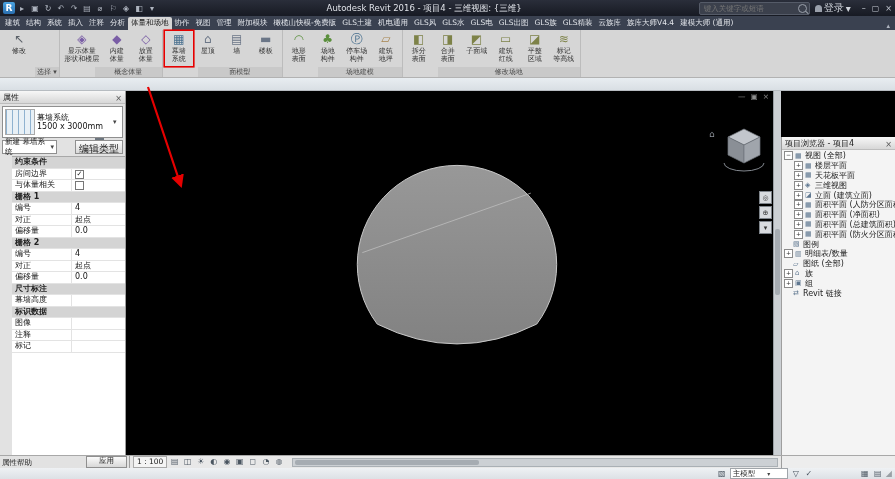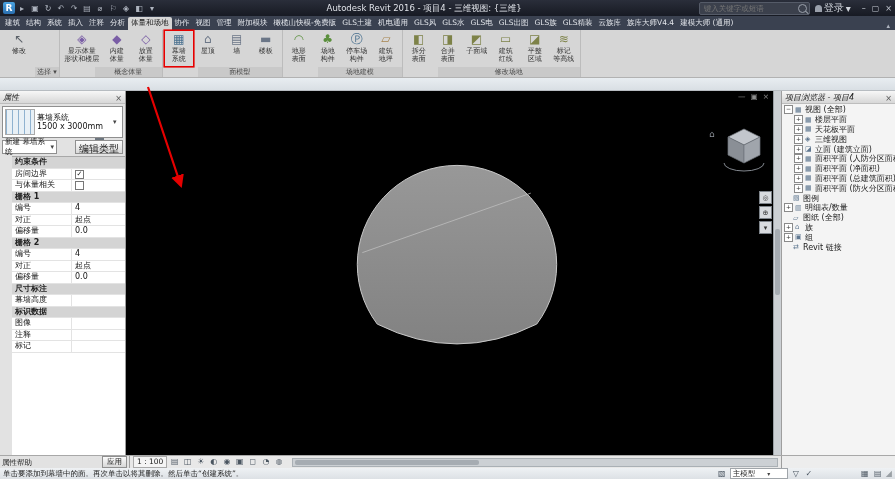--- a/index.html
+++ b/index.html
@@ -53,21 +53,21 @@
   
   .optionsbar{height:12px;background:linear-gradient(#e8edf1,#d9dfe4);border-bottom:1px solid #b7bcc1;flex:0 0 auto;}
 
   
   .main{flex:1;display:flex;min-height:0;}
 
   
   .props{width:125px;background:#e2e2e2;border-right:1px solid #9e9e9e;display:flex;
          flex-direction:column;font-size:8px;flex:0 0 auto;}
   .phead,.bhead{height:12px;background:linear-gradient(#f7f7f7,#d7d7d7);display:flex;
-         align-items:flex-end;padding:0 3px;border-bottom:1px solid #bdbdbd;color:#222;font-style:italic;}
+         align-items:flex-end;padding:0 3px;border-bottom:1px solid #bdbdbd;color:#222;}
   .phead .x,.bhead .x{margin-left:auto;color:#555;font-size:8px;}
   .type-selector{margin:2px;background:#fff;border:1px solid #8f8f8f;height:30px;
          display:flex;align-items:center;}
   .type-thumb{width:28px;height:24px;margin:2px;border:1px solid #aaa;
       background:repeating-linear-gradient(90deg,#8fb2d0 0 1px,#e8f0f6 1px 6px),
                  repeating-linear-gradient(0deg,#8fb2d0 0 1px,transparent 1px 7px);}
   .type-text{flex:1;line-height:9px;color:#111;}
   .type-text span{display:block;}
   .type-caret{width:9px;color:#444;font-size:7px;}
   .new-row{display:flex;height:14px;margin:0 2px 2px;gap:18px;}
@@ -96,36 +96,36 @@
   .viewcube svg{position:absolute;right:0;top:0;}
   .navbar{position:absolute;top:100px;right:9px;display:flex;flex-direction:column;gap:2px;}
   .nbtn{width:11px;height:11px;background:#d8dbdf;border:1px solid #7e848b;font-size:7px;
         display:flex;align-items:center;justify-content:center;color:#333;}
   .vscroll{position:absolute;right:0;top:0;bottom:0;width:7px;background:#ccd0d4;
            border-left:1px solid #9aa0a5;}
   .vthumb{position:absolute;left:1px;right:1px;top:38%;height:18%;background:#a6acb2;border-radius:2px;}
 
   
   .browser{width:113px;background:#22c55e;border-left:1px solid #9e9e9e;display:flex;
-           flex-direction:column;font-size:8px;flex:0 0 auto;}
+           flex-direction:column;font-size:8px;flex:0 0 auto;margin-top:46px;}
   .tree{flex:1;padding-top:1px;overflow:hidden;background:#f4f4f4;}
   .titem{display:flex;align-items:center;height:9.8px;white-space:nowrap;overflow:hidden;color:#1c1c1c;}
   .titem.lvl0{padding-left:2px;} .titem.lvl1{padding-left:12px;}
   .exp{width:7px;height:7px;border:1px solid #8a8a8a;background:#fff;font-size:6px;line-height:6px;
        text-align:center;color:#333;margin-right:2px;flex:0 0 auto;}
   .titem.noexp .exp{border:none;background:transparent;}
   .ticon{width:9px;font-size:7px;color:#5f7790;margin-right:1px;flex:0 0 auto;}
   .tlabel{overflow:hidden;text-overflow:clip;}
 
   
   .bottomrow{height:12px;display:flex;flex:0 0 auto;background:#e2e2e2;border-top:1px solid #a8a8a8;}
   .pfooter{width:125px;display:flex;align-items:flex-end;padding:0 2px;gap:2px;
            border-right:1px solid #9e9e9e;font-size:7.5px;color:#222;}
   .papply{margin-left:auto;background:linear-gradient(#fbfbfb,#d8d8d8);border:1px solid #8f8f8f;
-          padding:0 4px;height:10px;line-height:9px;}
+          padding:0 12px;height:10px;line-height:9px;font-family:Liberation Mono, monospace;}
   .viewbar{flex:1;display:flex;align-items:center;background:#e8e8e8;padding:0 3px;gap:2px;min-width:0;}
   .vscale{border:1px solid #a9a9a9;background:#f4f4f4;padding:0 3px;height:10px;line-height:9px;
           font-size:7.5px;color:#222;white-space:nowrap;}
   .vic{width:11px;height:10px;font-size:8px;line-height:10px;text-align:center;color:#4a5560;}
   .hscroll{flex:1;height:7px;background:#ccd0d4;border:1px solid #aab0b5;margin-left:6px;position:relative;}
   .hthumb{position:absolute;left:2px;top:1px;bottom:1px;width:38%;background:#a6acb2;border-radius:2px;}
   .bfooter{width:113px;border-left:1px solid #9e9e9e;background:#ededed;}
 
   
   .statusbar{height:11px;background:linear-gradient(#eef1f4,#dde1e5);display:flex;align-items:center;
@@ -566,21 +566,20 @@
       <span class="vic">◔</span>
       <span class="vic">◍</span>
       <div class="hscroll">
           <div class="hthumb"></div>
         </div>
     </div>
     <div class="bfooter"></div>
   </div>
 
   <div class="statusbar">
-    <span class="smsg">单击要添加到幕墙中的面。再次单击以将其删除。然后单击“创建系统”。</span>
     <span class="sspacer"></span>
     <span class="sic">▧</span>
     <span class="sselect">
       <span>主模型</span>
       <span class="caret">▾</span>
     </span>
     <span class="sic">▽</span>
     <span class="sic">✓</span>
     <span class="sgap"></span>
     <span class="sic">▦</span>

